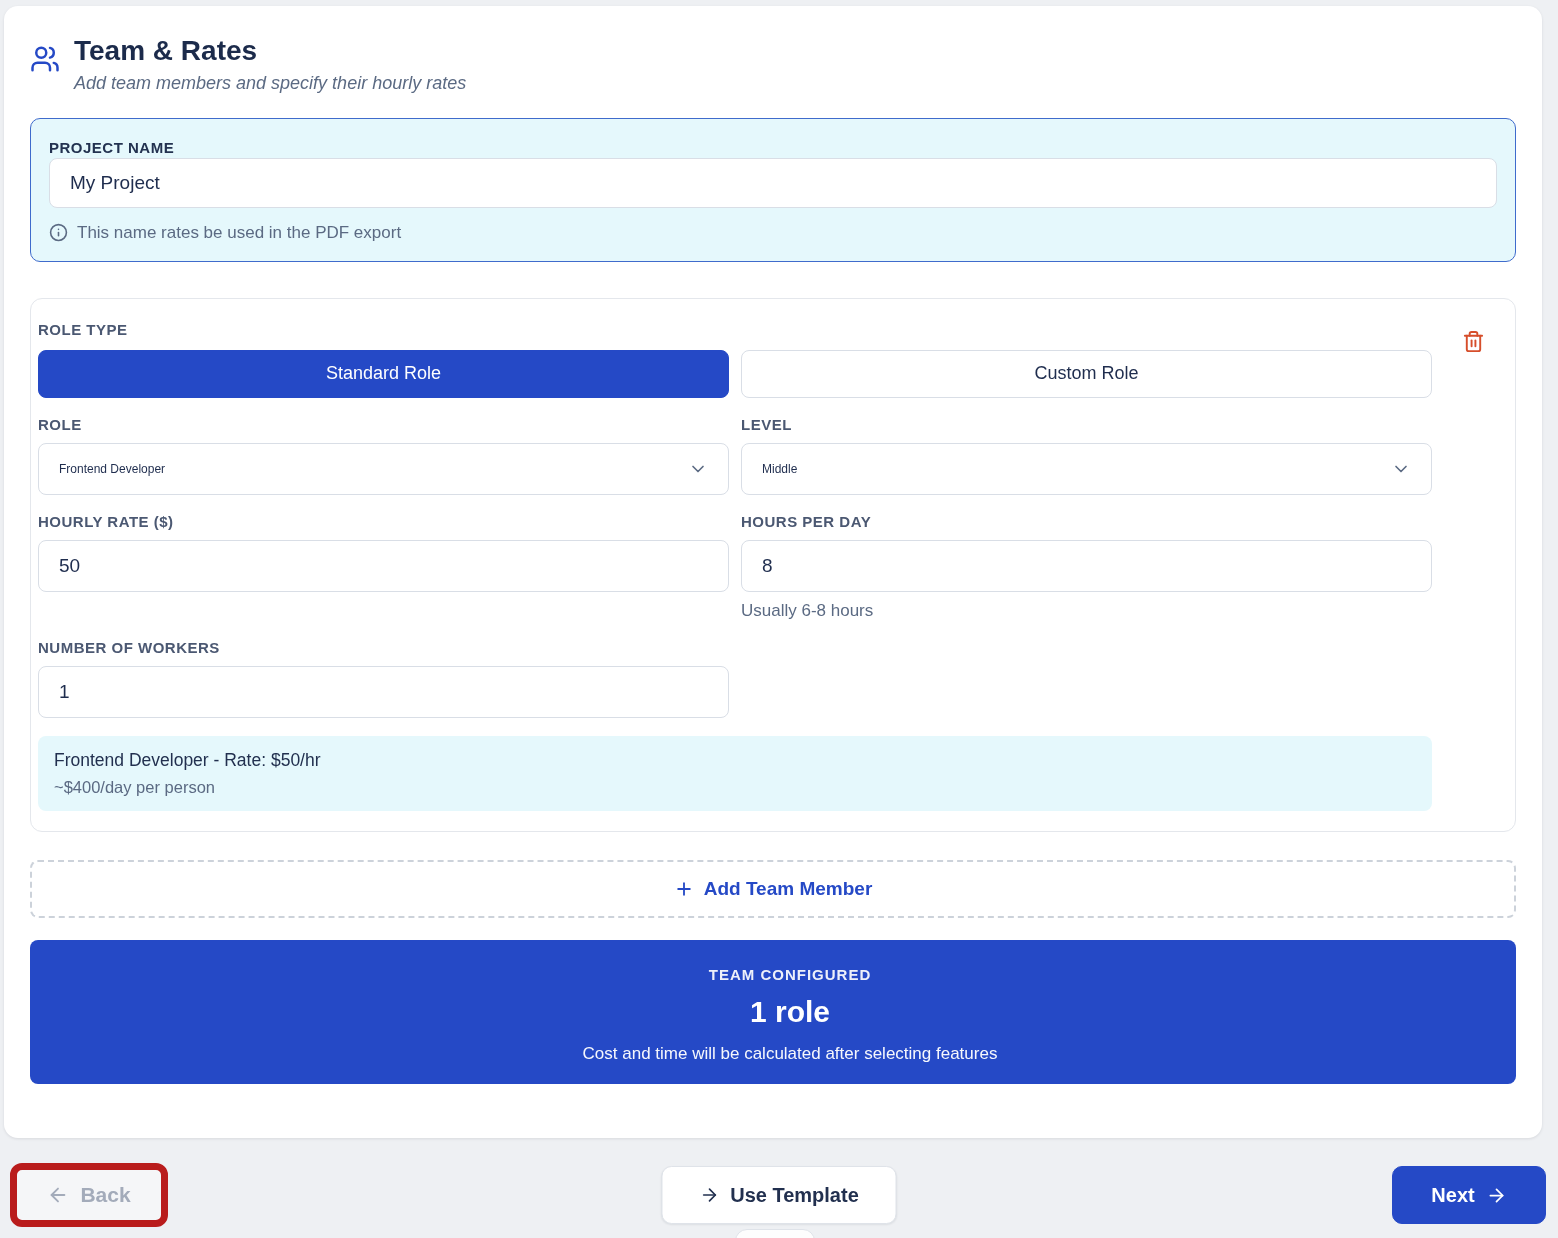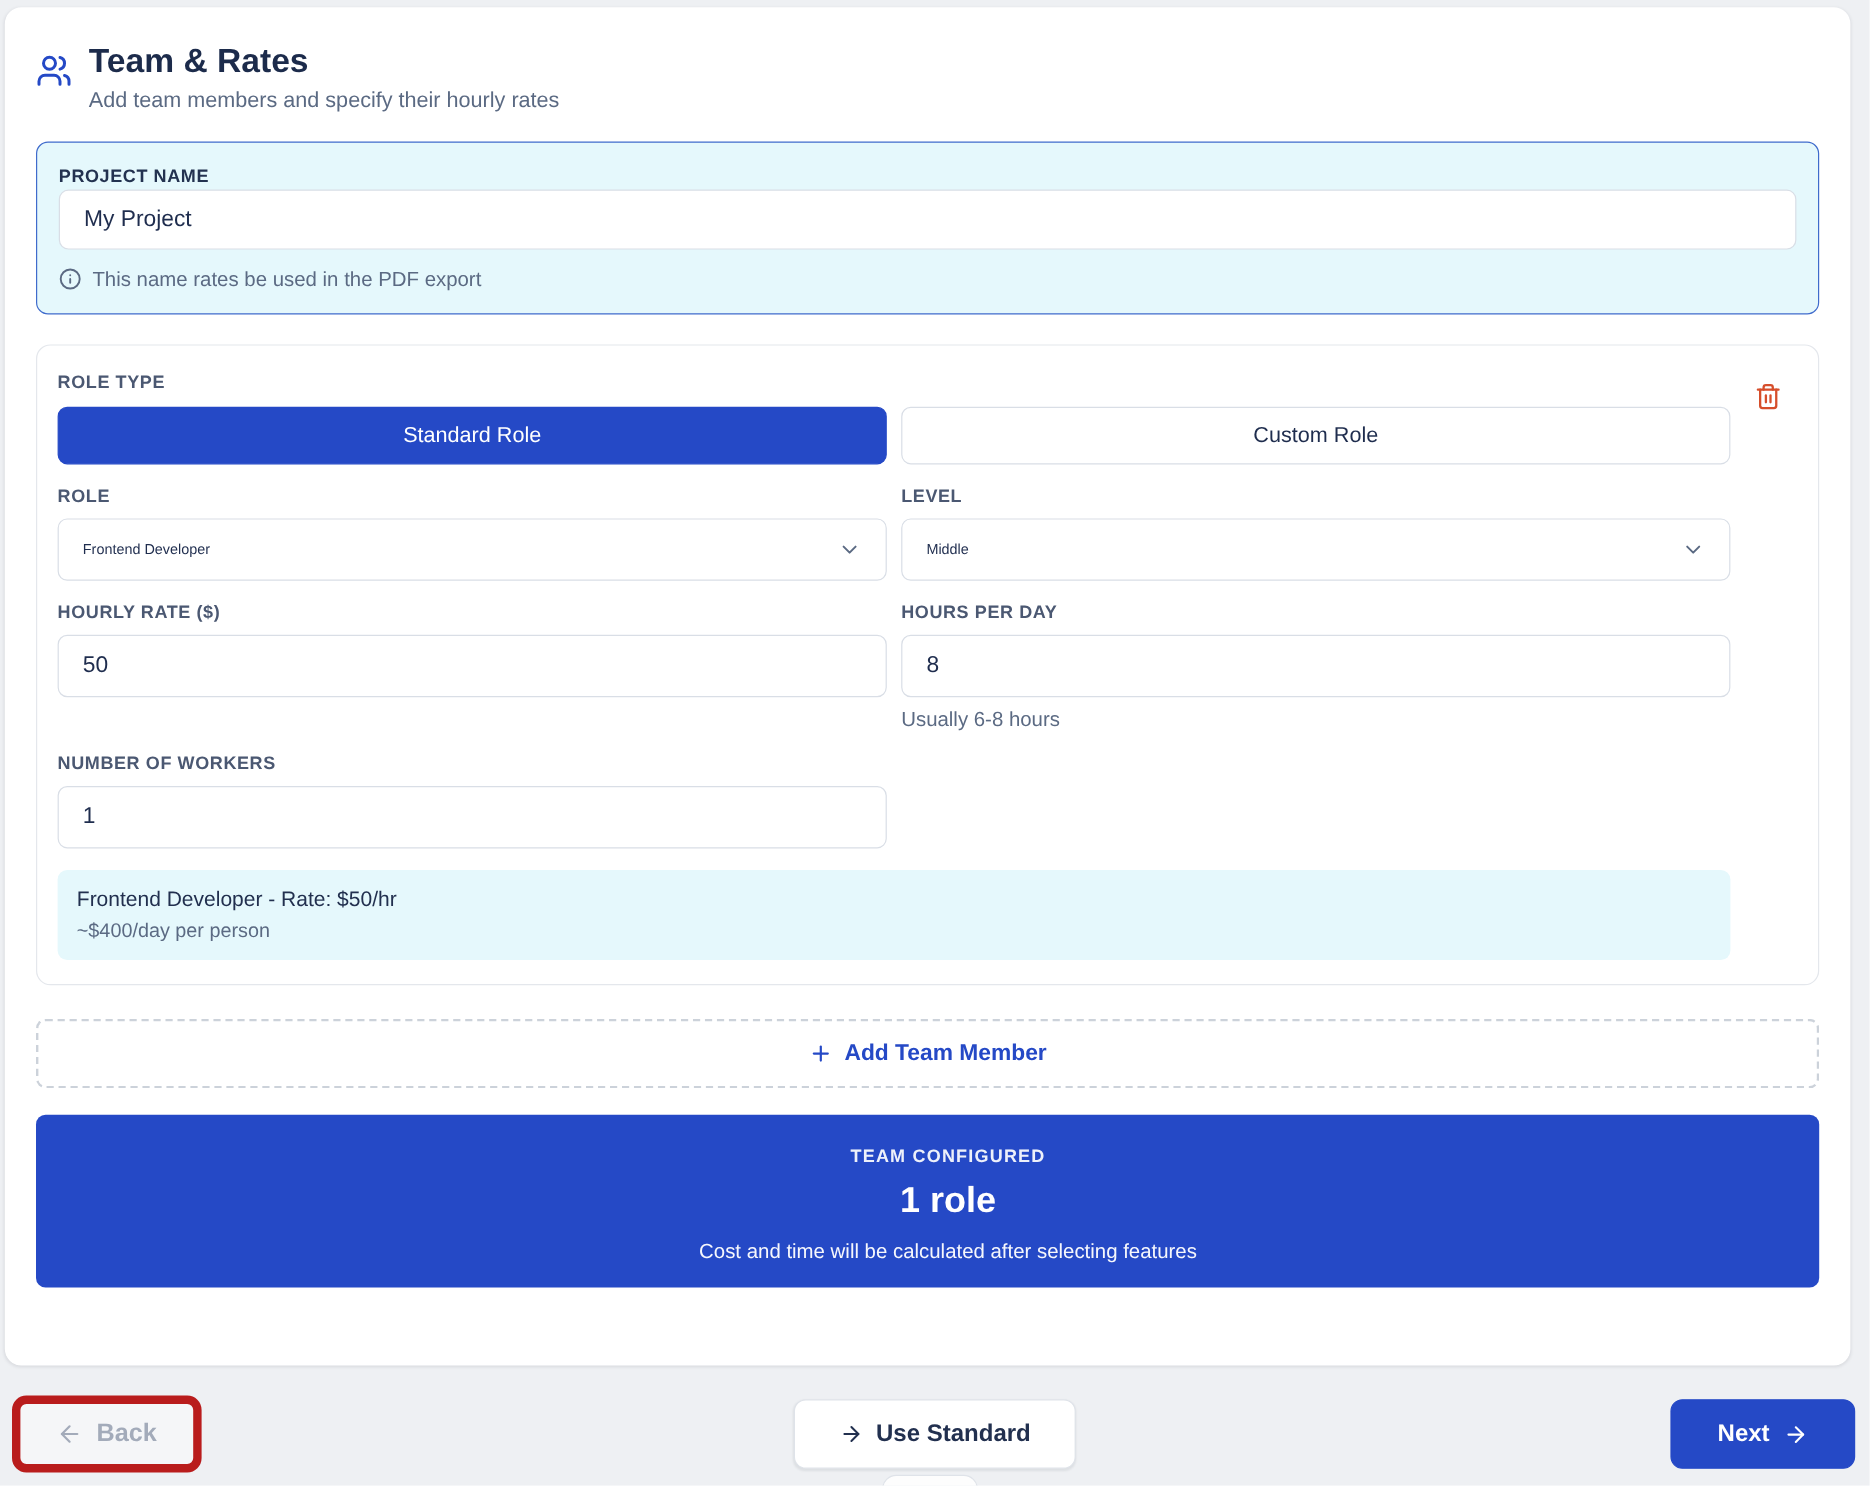--- a/index.html
+++ b/index.html
@@ -33,21 +33,21 @@
     width:1538px; height:1132px;
     background:#ffffff;
     border-radius:14px;
     box-shadow:0 1px 3px rgba(16,24,40,.10);
     padding:28px 26px;
   }
 
   .card-header{display:flex; align-items:flex-start; gap:14px; margin-bottom:24px;}
   .users-icon{color:var(--accent); margin-top:10px;}
   .page-title{font-size:28px; font-weight:700; color:#1c2b4b; line-height:1.2; margin:0;}
-  .page-subtitle{font-size:18px; color:var(--gray-text); margin:5px 0 0;}
+  .page-subtitle{font-size:18px; color:var(--gray-text); margin:5px 0 0;font-style:italic;}
 
   
   .project-box{
     background:var(--info-bg);
     border:1.5px solid var(--info-border);
     border-radius:10px;
     padding:20px 18px 18px;
   }
   .label{
     font-size:15px; font-weight:700; letter-spacing:.5px;
@@ -64,24 +64,24 @@
     outline:none;
   }
   .helper{
     display:flex; align-items:center; gap:9px;
     margin-top:15px; font-size:17px; color:var(--gray-text);
   }
 
   
   .role-card{
     position:relative;
-    margin-top:25px;
+    margin-top:36px;
     border:1px solid var(--card-border);
     border-radius:12px;
-    padding:22px 17px 20px;
+    padding:22px 7px 20px;
   }
   .trash-btn{
     position:absolute; top:31px; right:30px;
     background:none; border:none; padding:0; cursor:pointer;
     color:var(--danger);
   }
   .grid{
     width:1394px;
     display:grid;
     grid-template-columns:1fr 1fr;
@@ -318,21 +318,21 @@
   <span>Back</span>
 </button>
 
 <button class="btn use-template-btn">
   <span>
     <svg width="20" height="20" viewBox="0 0 24 24" fill="none" stroke="currentColor" stroke-width="2" stroke-linecap="round" stroke-linejoin="round">
         <path d="M5 12h14"></path>
         <path d="m12 5 7 7-7 7"></path>
       </svg>
   </span>
-  <span>Use Standard</span>
+  <span>Use Template</span>
 </button>
 
 <button class="btn next-btn">
   <span>Next</span>
   <span>
     <svg width="21" height="21" viewBox="0 0 24 24" fill="none" stroke="currentColor" stroke-width="2" stroke-linecap="round" stroke-linejoin="round">
         <path d="M5 12h14"></path>
         <path d="m12 5 7 7-7 7"></path>
       </svg>
   </span>

